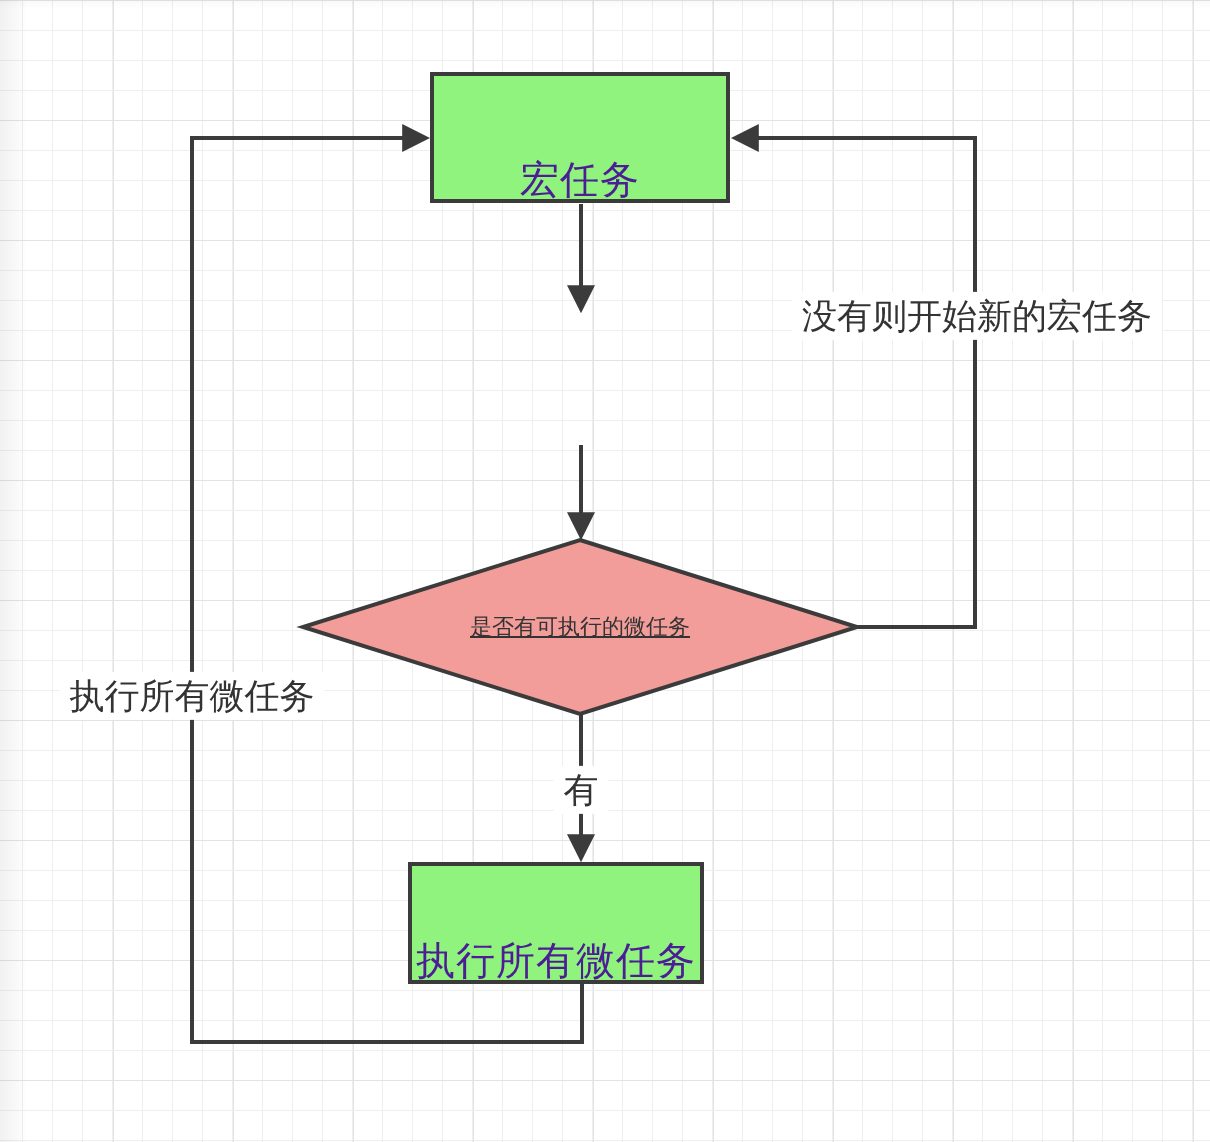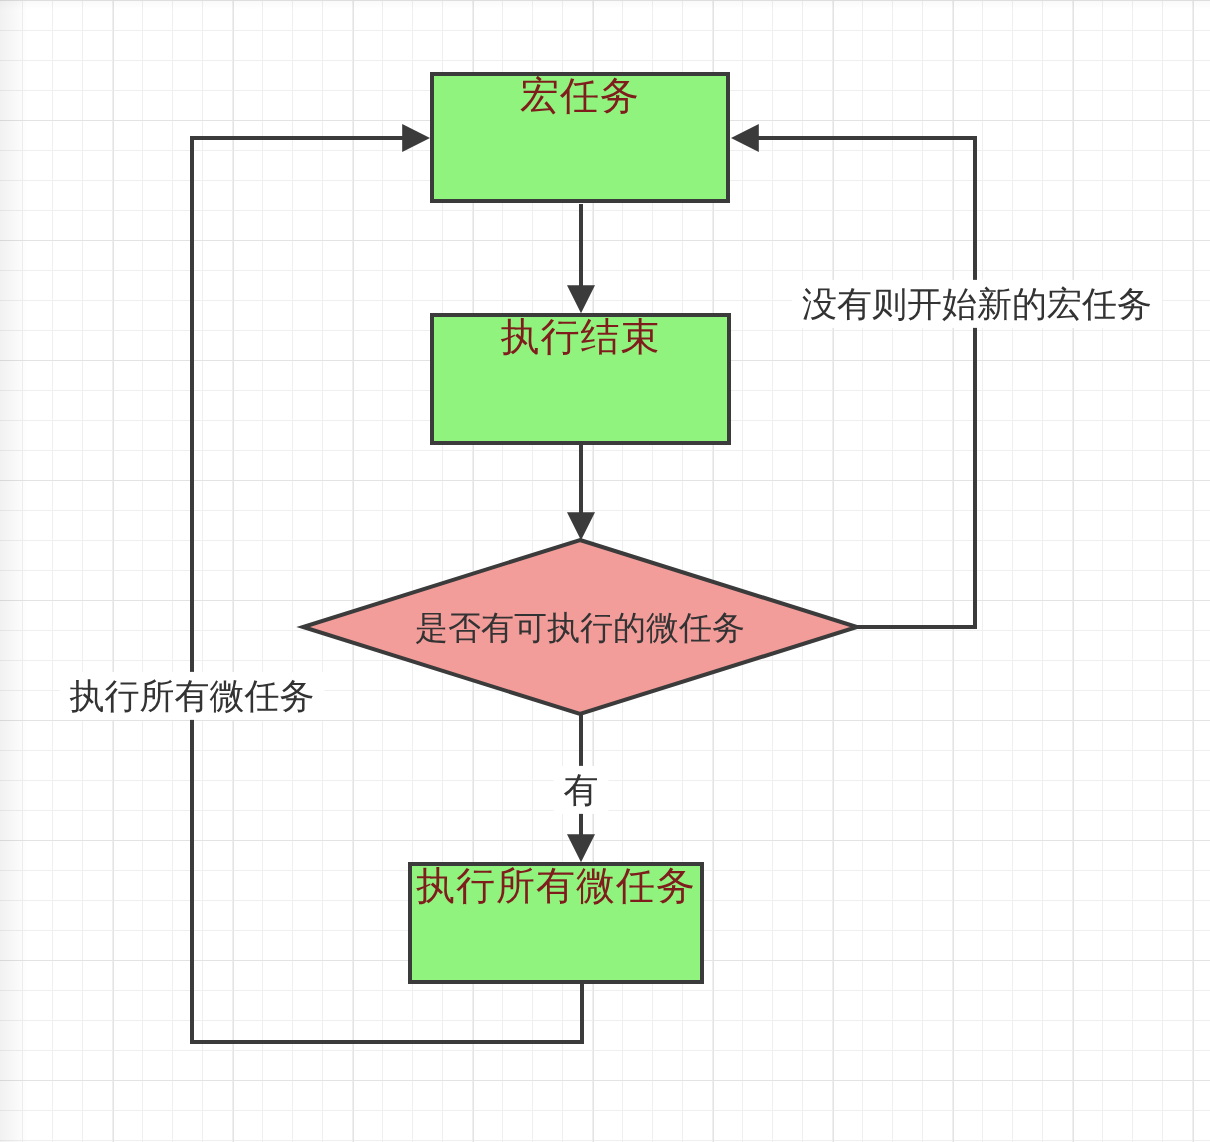--- a/index.html
+++ b/index.html
@@ -41,37 +41,38 @@
     left: 0;
     top: 0;
     z-index: 1;
   }
   .node {
     position: absolute;
     box-sizing: border-box;
     border: 4px solid #3B3B3B;
     background: #90F37E;
     display: flex;
-    align-items: flex-start;
+    align-items: flex-end;
     justify-content: center;
     z-index: 2;
-    color: #7f1d1d;
+    color: #4c1d95;
     font-size: 39px;
     letter-spacing: 1px;
     line-height: 1;
     white-space: nowrap;
   }
   .diamond-label {
     position: absolute;
     transform: translate(-50%, -50%);
     z-index: 2;
     color: #333333;
-    font-size: 33px;
+    font-size: 22px;
     line-height: 1;
     white-space: nowrap;
+    text-decoration: underline;
   }
   .edge-label {
     position: absolute;
     transform: translate(-50%, -50%);
     z-index: 3;
     background: #ffffff;
     padding: 4px 10px;
     color: #333333;
     font-size: 35px;
     line-height: 1.15;
@@ -100,29 +101,26 @@
 
     <path d="M857,627 L975,627 L975,138 L735,138" fill="none" stroke="#3B3B3B" stroke-width="4" marker-end="url(#arrowhead)"></path>
 
     <polygon points="580,540 857,627 580,714 303,627" fill="#F29D9A" stroke="#3B3B3B" stroke-width="4"></polygon>
   </svg>
 
   <div class="node" style="left:430px; top:72px; width:300px; height:131px;">
     <span>宏任务</span>
   </div>
 
-  <div class="node" style="left:430px; top:313px; width:301px; height:132px;">
-    <span>执行结束</span>
-  </div>
 
   <div class="diamond-label" style="left:580px; top:627px;">是否有可执行的微任务</div>
 
   <div class="node" style="left:408px; top:862px; width:296px; height:122px;">
     <span>执行所有微任务</span>
   </div>
 
   <div class="edge-label" style="left:581px; top:790px;">有</div>
 
   <div class="edge-label" style="left:192px; top:696px;">执行所有微任务</div>
 
-  <div class="edge-label" style="left:977px; top:304px;">没有则开始新的宏任务</div>
+  <div class="edge-label" style="left:977px; top:316px;">没有则开始新的宏任务</div>
 
 </div>
 
 </body></html>

